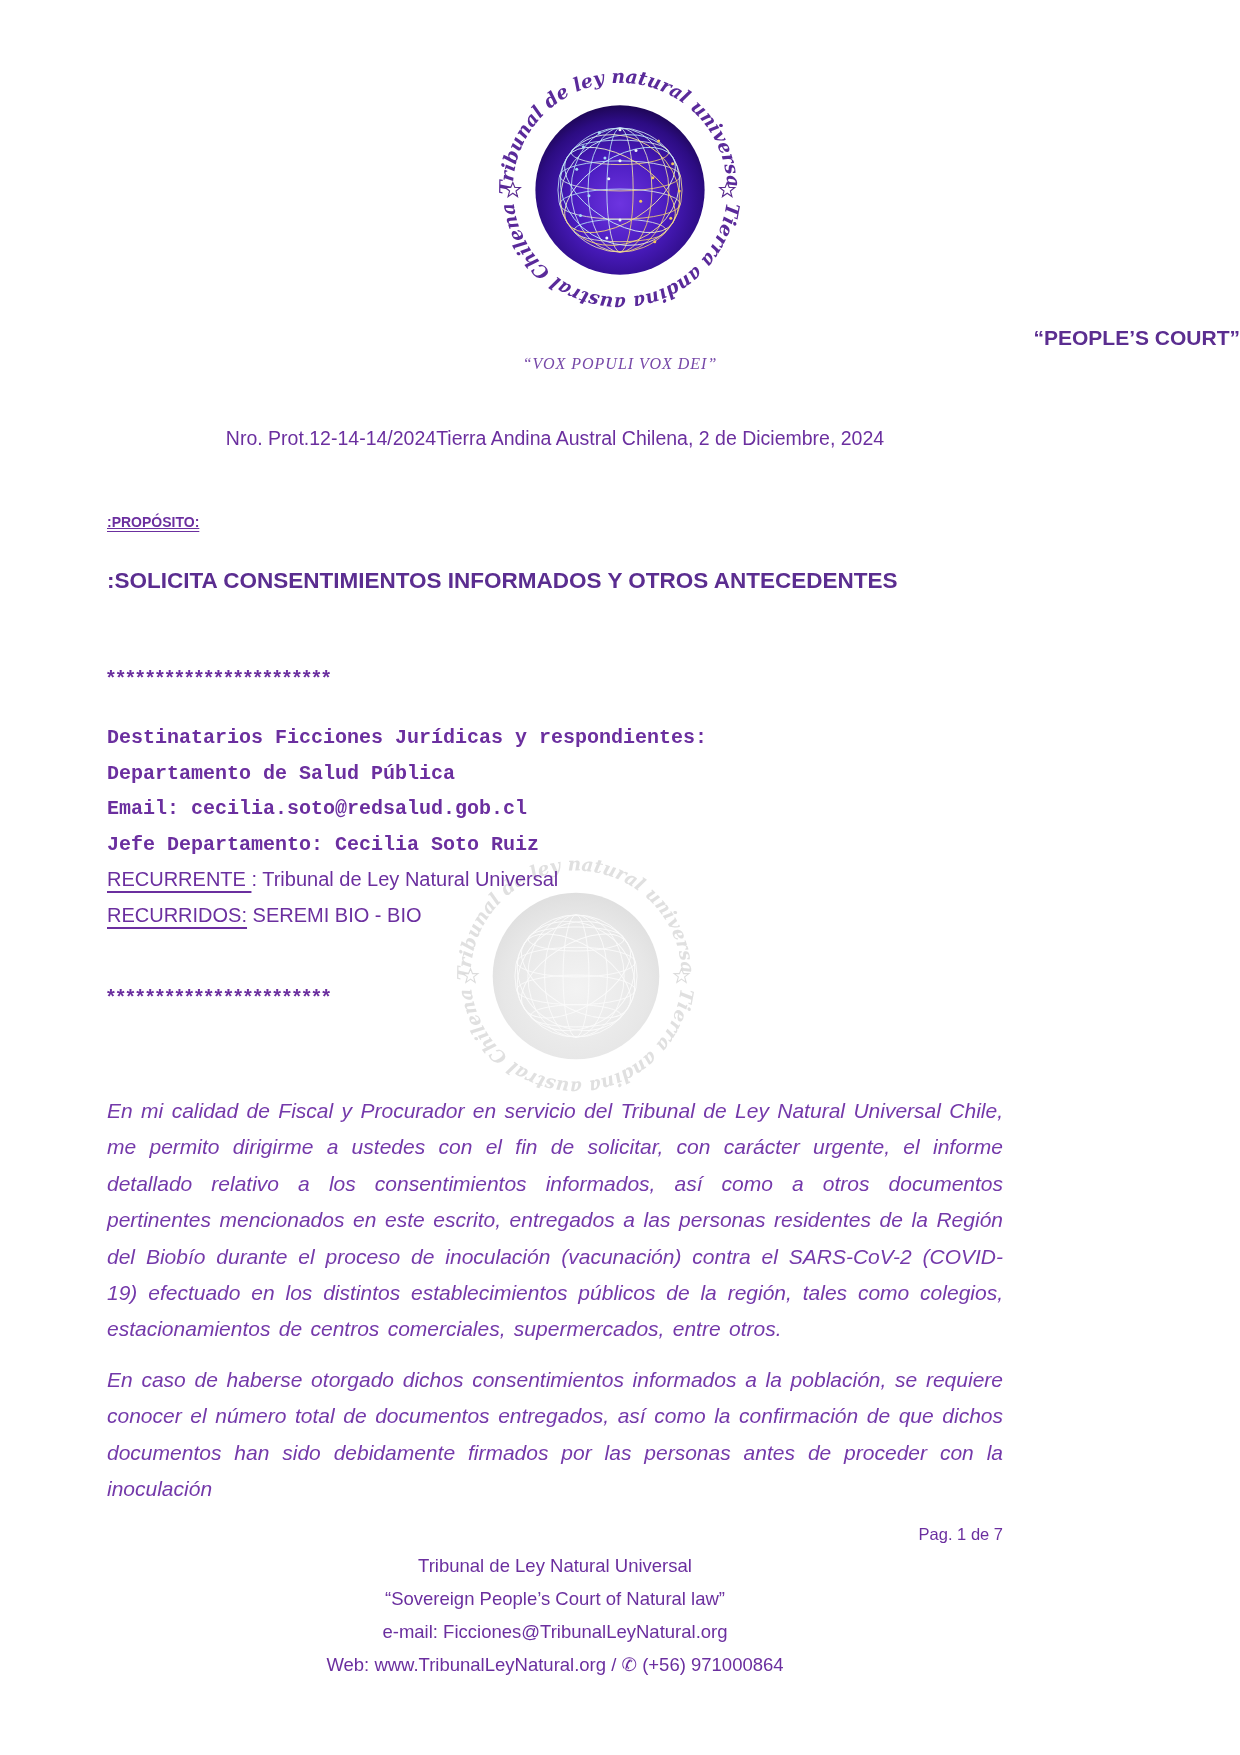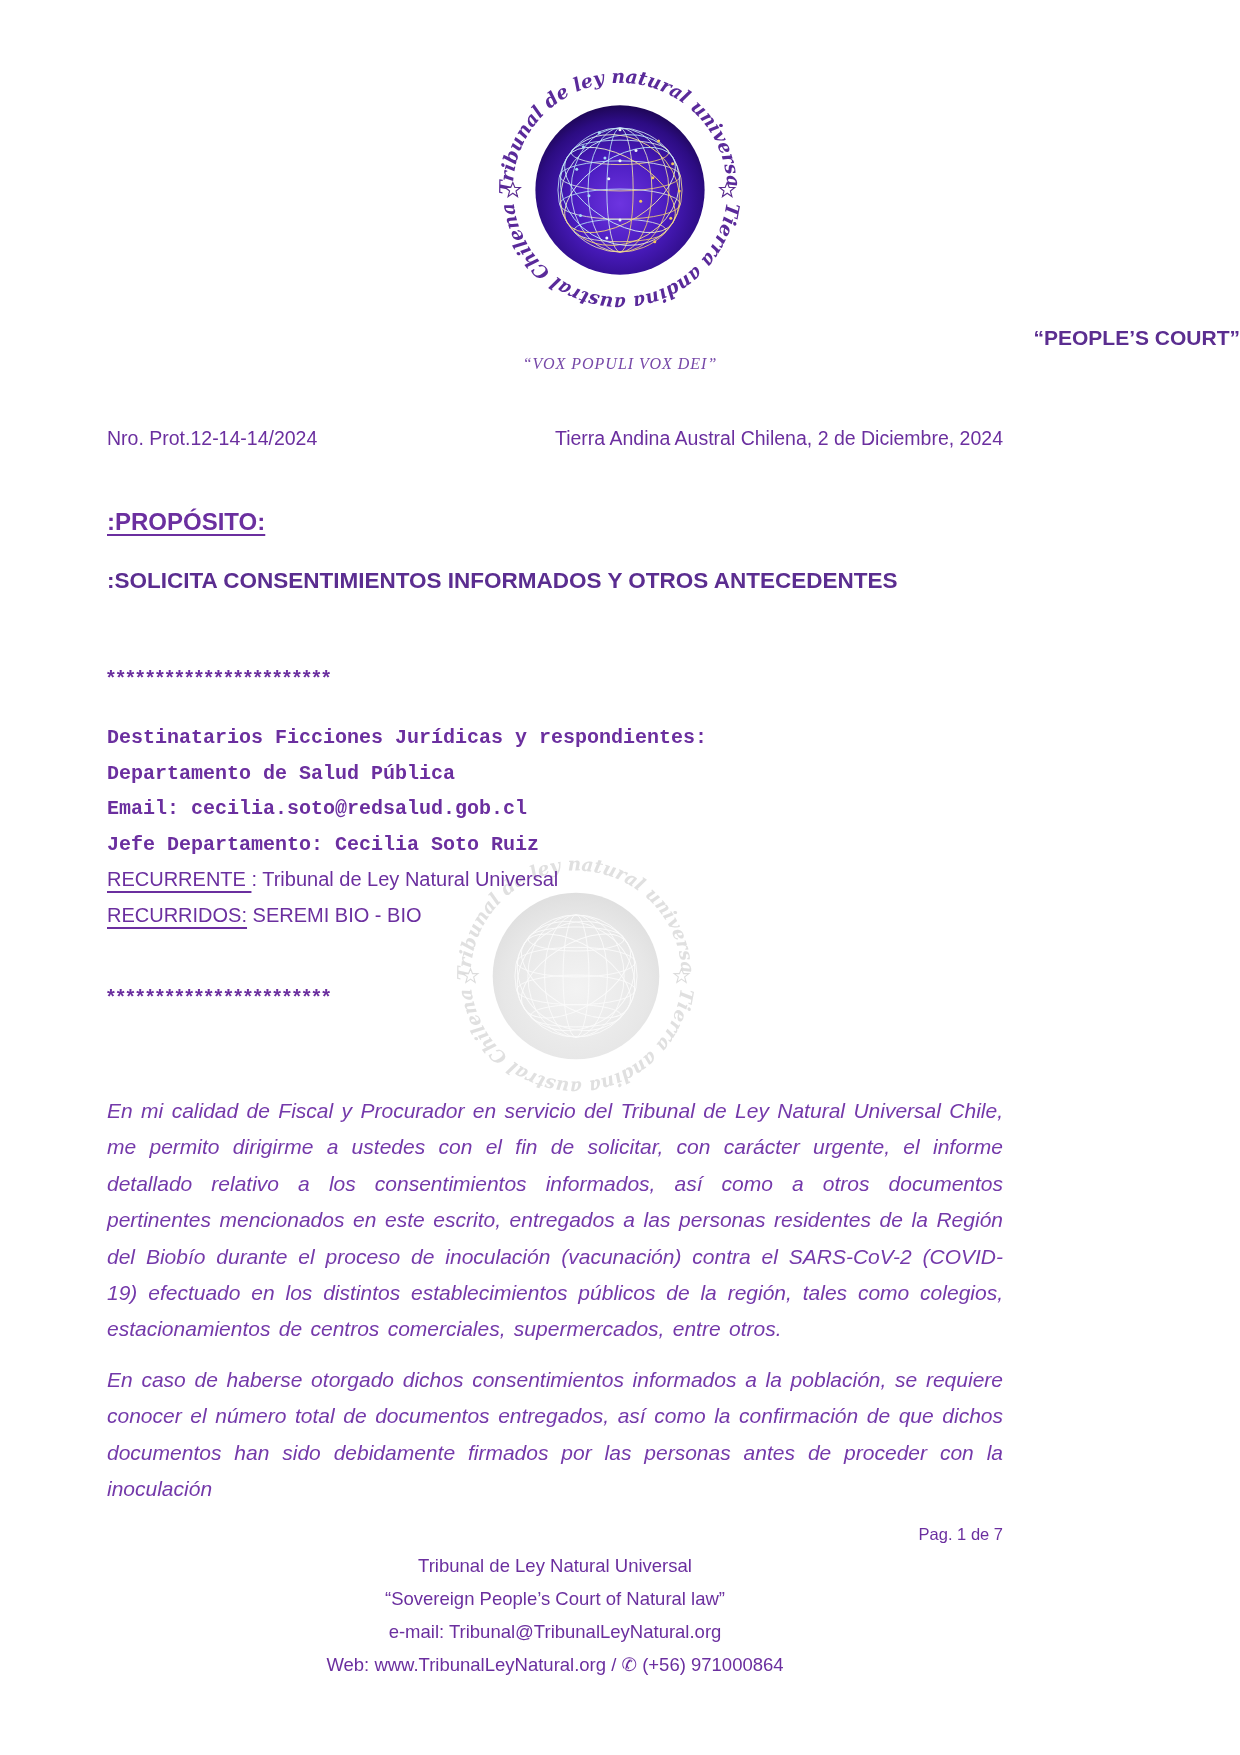--- a/index.html
+++ b/index.html
@@ -22,22 +22,22 @@
   }
   .content{position:relative;z-index:1;}
   
   .header{padding-top:64px;text-align:center;}
   .seal{width:252px;height:252px;display:inline-block;}
   .org-title{margin-top:10px;font-size:25px;font-weight:bold;color:var(--title);line-height:32px;}
   .court-title{margin-top:4px;font-size:21px;font-weight:bold;color:var(--title);line-height:28px;text-align:right;}
   .motto{font-size:16px;font-family:"Liberation Serif","DejaVu Serif",serif;color:var(--motto);letter-spacing:1px;line-height:24px;font-style:italic;}
   
   .col{margin-left:107px;width:896px;}
-  .meta-row{display:flex;justify-content:space-between;margin-top:50px;font-size:19.5px;line-height:25px;}
-  .proposito{margin-top:58px;font-size:24px;font-weight:bold;line-height:26px;}
+  .meta-row{display:flex;justify-content:center;margin-top:50px;font-size:19.5px;line-height:25px;}
+  .proposito{margin-top:58px;font-size:14px;font-weight:bold;line-height:26px;text-decoration:underline;}
   .proposito span{text-decoration:underline;text-underline-offset:4px;}
   .solicita{margin-top:30px;font-size:22.5px;font-weight:bold;color:var(--title);line-height:31px;}
   .stars{margin-top:68px;font-size:20px;font-weight:bold;letter-spacing:2px;line-height:26px;}
   .stars.second{margin-top:50px;}
   .recipients{margin-top:30px;font-size:20px;line-height:35.5px;}
   .recipients .b{font-weight:bold;font-family:Liberation Mono, monospace;}
   .u{text-decoration:underline;text-underline-offset:5px;}
   .body-text{margin-top:84px;font-size:21px;font-style:italic;color:var(--body);
     line-height:36.4px;text-align:justify;word-spacing:2.5px;}
   .body-text p + p{margin-top:14px;}
@@ -204,19 +204,19 @@
       <div class="body-text">
         <p>En mi calidad de Fiscal y Procurador en servicio del Tribunal de Ley Natural Universal Chile, me permito dirigirme a ustedes con el fin de solicitar, con carácter urgente, el informe detallado relativo a los consentimientos informados, así como a otros documentos pertinentes mencionados en este escrito, entregados a las personas residentes de la Región del Biobío durante el proceso de inoculación (vacunación) contra el SARS-CoV-2 (COVID-19) efectuado en los distintos establecimientos públicos de la región, tales como colegios, estacionamientos de centros comerciales, supermercados, entre otros.</p>
         <p>En caso de haberse otorgado dichos consentimientos informados a la población, se requiere conocer el número total de documentos entregados, así como la confirmación de que dichos documentos han sido debidamente firmados por las personas antes de proceder con la inoculación</p>
       </div>
 
       <div class="pagenum">Pag. 1 de 7</div>
 
       <div class="footer">
         <div>Tribunal de Ley Natural Universal</div>
         <div>“Sovereign People’s Court of Natural law”</div>
-        <div>e-mail: Tribunal@TribunalLeyNatural.org</div>
+        <div>e-mail: Ficciones@TribunalLeyNatural.org</div>
         <div><span>Web: www.TribunalLeyNatural.org / </span><span class="phone-glyph">✆</span> <span>(+56) 971000864</span></div>
       </div>
 
     </div>
   </div>
 </div>
 
 </body></html>

